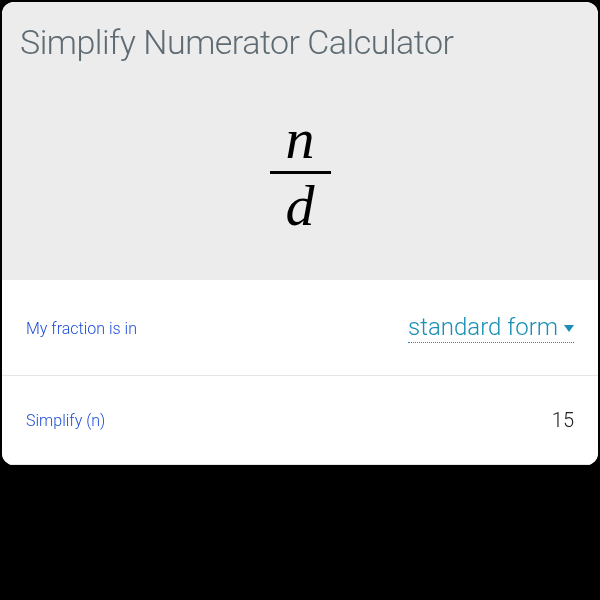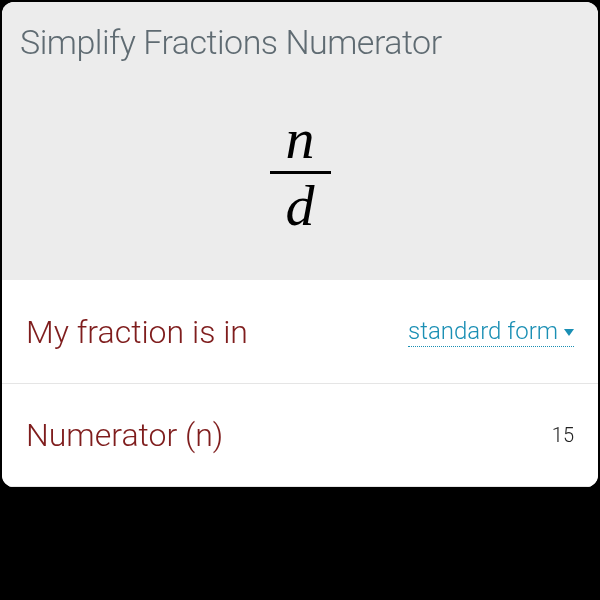--- a/index.html
+++ b/index.html
@@ -54,23 +54,23 @@
     }
     .row {
       display: flex;
       align-items: center;
       justify-content: space-between;
       padding: 32px 24px;
       border-bottom: 1px solid #e5e5e5;
       background: #fff;
     }
     .row-label {
-      font-size: 32px;
+      font-size: 16px;
       font-weight: 300;
-      color: #7f1d1d;
+      color: #1d4ed8;
     }
     .dropdown {
       font-size: 24px;
       font-weight: 300;
       color: #1a8fb4;
       border-bottom: 1px dotted #1a8fb4;
       cursor: pointer;
       display: inline-flex;
       align-items: center;
       gap: 4px;
@@ -94,35 +94,35 @@
       color: #222;
       text-align: right;
       min-width: 100px;
     }
   </style>
 </head>
 <body>
 
 <div class="card">
   <div class="header">
-    <h1 class="title">Simplify Fractions Numerator</h1>
+    <h1 class="title">Simplify Numerator Calculator</h1>
   </div>
 
   <div class="formula-area">
     <div class="fraction">
       <span class="numer">n</span>
       <span class="denom">d</span>
     </div>
   </div>
 
   <div class="row">
     <span class="row-label">My fraction is in</span>
     <span class="dropdown">
       <span>standard form</span>
       <span class="caret"></span>
     </span>
   </div>
 
   <div class="row">
-    <span class="row-label">Numerator (n)</span>
+    <span class="row-label">Simplify (n)</span>
     <span class="value-display">15</span>
   </div>
 </div>
 
 </body></html>

